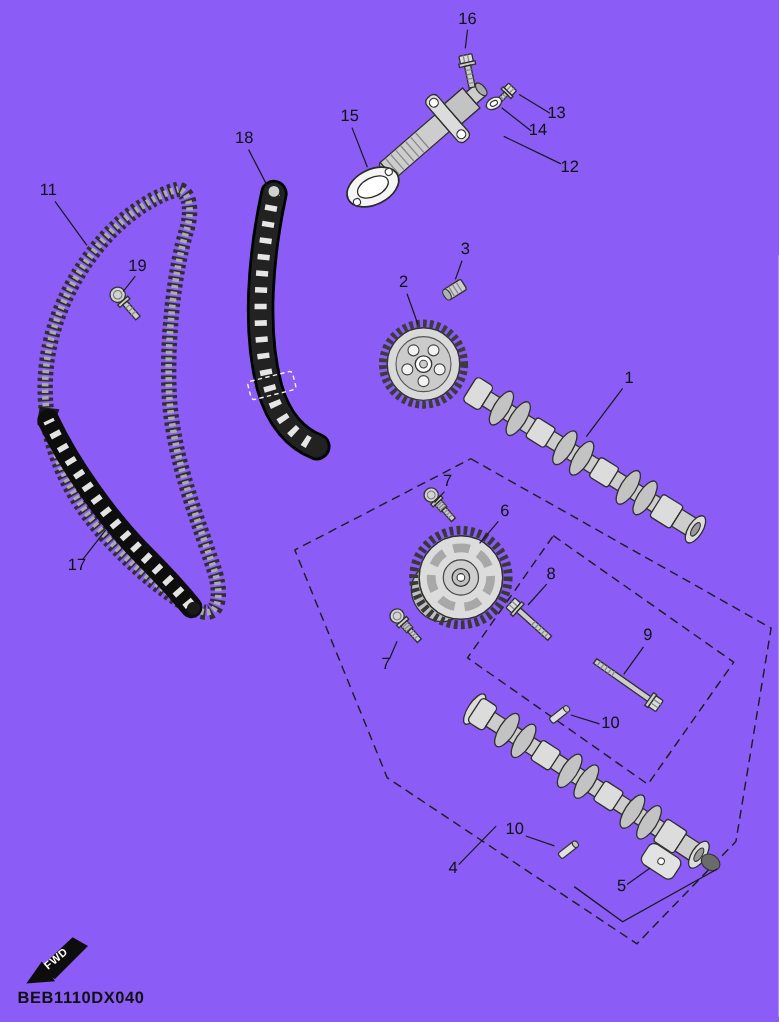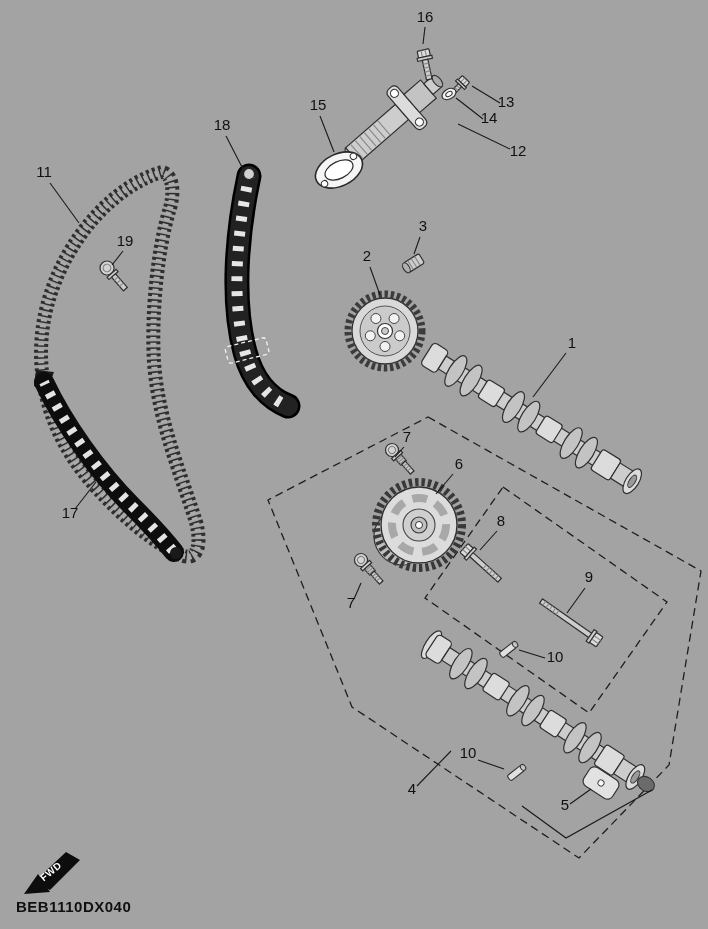--- a/index.html
+++ b/index.html
@@ -1,16 +1,16 @@
 <!DOCTYPE html>
 <html><head>
 <meta charset="utf-8">
 <style>
   html,body{margin:0;padding:0;background:#fff;}
-  .canvas{position:relative;width:708px;height:929px;background:#a3a3a3;font-family:"Liberation Sans",sans-serif;overflow:hidden;}
+  .canvas{position:relative;width:708px;height:929px;background:#8b5cf6;font-family:"Liberation Sans",sans-serif;overflow:hidden;}
   svg{display:block;}
   text.callout{font-family:"Liberation Sans",sans-serif;font-size:15px;fill:#101010;}
   text.code{font-family:"Liberation Sans",sans-serif;font-size:15px;font-weight:bold;fill:#101010;letter-spacing:.5px;}
   text.fwd{font-family:"Liberation Sans",sans-serif;font-size:10px;font-weight:bold;fill:#ffffff;letter-spacing:.5px;}
   .ld{stroke:#1a1a1a;stroke-width:1.1;fill:none;}
   .dash{fill:none;stroke:#1e1e1e;stroke-width:1.3;stroke-dasharray:8,5;}
   .mj{fill:#dcdcdc;stroke:#2f2f2f;stroke-width:1.2;}
   .ms{fill:#cdcdcd;stroke:#2f2f2f;stroke-width:1.2;}
   .ml{fill:#c3c3c3;stroke:#2f2f2f;stroke-width:1.2;}
   .tick{stroke:#8a8a8a;stroke-width:1.2;fill:none;}

